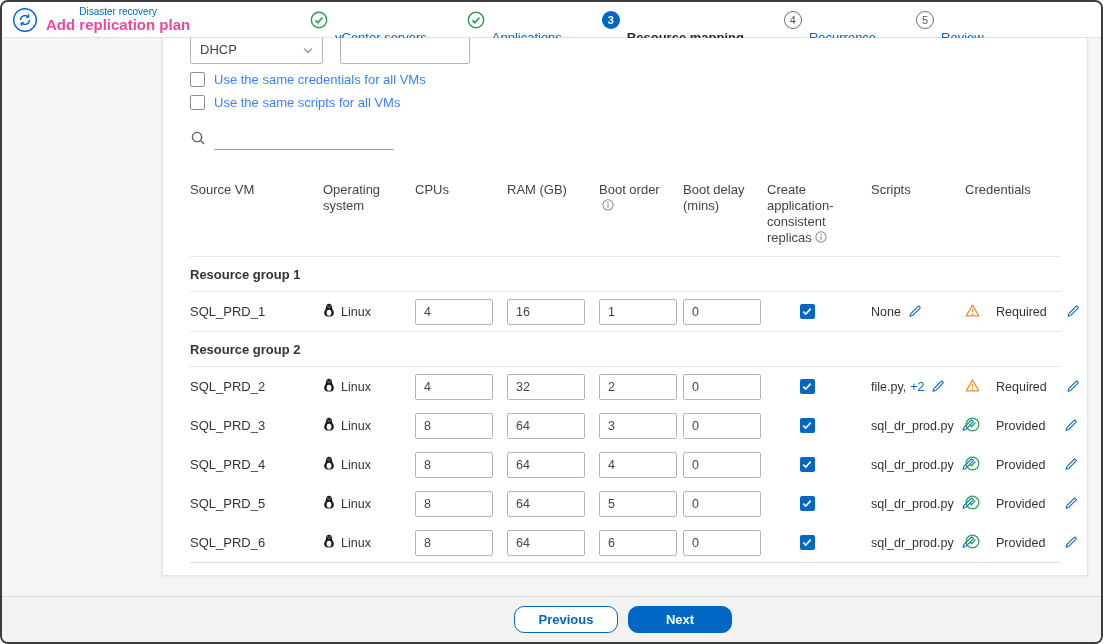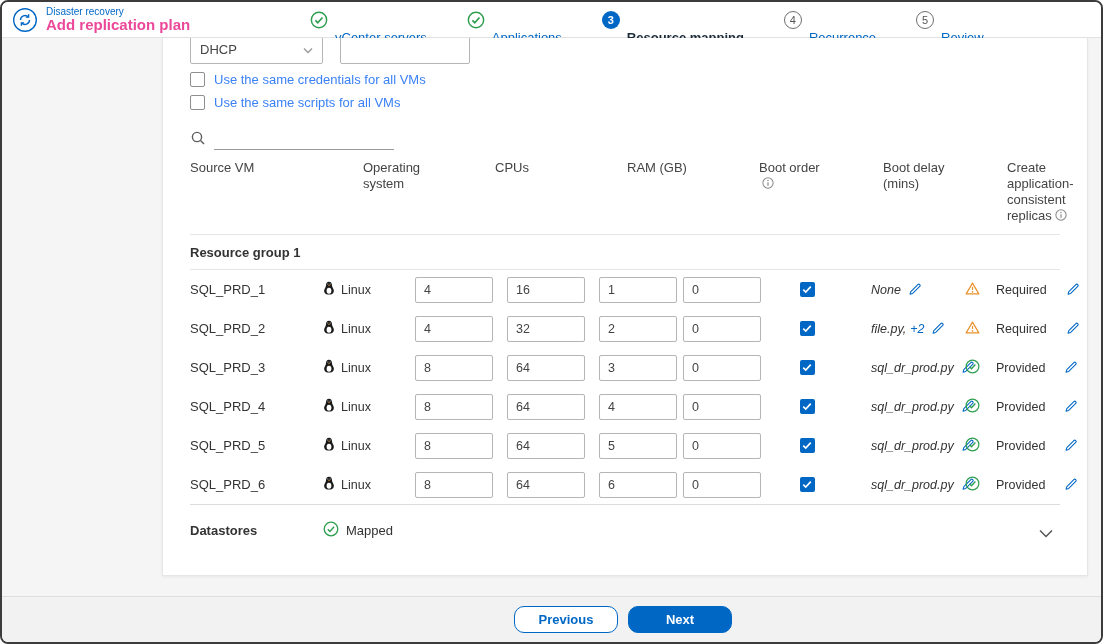--- a/index.html
+++ b/index.html
@@ -5,21 +5,21 @@
   * { box-sizing: border-box; margin: 0; padding: 0; }
   html,body { width:1103px; height:644px; font-family:"Liberation Sans", sans-serif; background:#fff; }
   .screen { width:1103px; height:644px; border:2px solid #3c3c3c; border-radius:8px; overflow:hidden;
             display:flex; flex-direction:column; background:#f5f5f6; }
 
   
   .topbar { height:36px; flex:none; background:#fff; border-bottom:1px solid #e3e3e3; position:relative;
             display:flex; align-items:center; }
   .brand { display:flex; align-items:center; gap:8px; padding-left:10px; }
   .brand-icon { width:26px; height:26px; flex:none; display:flex; }
-  .brand-text { display:flex; flex-direction:column; line-height:1.1; }
+  .brand-text { display:flex; flex-direction:column; line-height:1.1;align-items:center; }
   .brand-service { font-size:10px; color:#0067C5; }
   .brand-title { font-size:15px; font-weight:700; color:#ec4899; }
   .stepper { position:absolute; left:308px; top:0; height:36px; display:flex; align-items:center; gap:40px; }
   .step { display:flex; align-items:center; gap:7px; cursor:pointer; }
   .step-label { font-size:13px; color:#0067C5;margin-top:34px; }
   .step.active .step-label { color:#1c2b3a; font-weight:600; }
   .step-icon { width:18px; height:18px; display:flex; }
   .step-num { width:18px; height:18px; border-radius:50%; font-size:11px; display:flex; align-items:center;
               justify-content:center; }
   .step-num.active { background:#0067C5; color:#fff; font-weight:700; }
@@ -43,34 +43,34 @@
   .cbx-empty { width:15px; height:15px; border:1.5px solid #8f8f8f; border-radius:2px; background:#fff;
                flex:none; cursor:pointer; }
   .chk-label { font-size:13px; color:#3b82f6; }
 
   .search-row { display:flex; align-items:flex-end; gap:8px; margin-top:18px; }
   .search-input { width:180px; border:none; border-bottom:1px solid #9a9a9a; font-size:13px; height:22px;
                   background:transparent; font-family:"Liberation Sans",sans-serif; }
 
   
   .tgrid { display:grid; grid-template-columns:133px 92px 92px 92px 84px 84px 104px 94px 1fr; align-items:center; }
-  .thead { margin-top:4px; padding:6px 0 10px; align-items:start;gap:40px; }
+  .thead { margin-top:26px; padding:6px 0 10px; align-items:start; }
   .th { font-size:13px; color:#444; line-height:16px; padding-right:10px; }
   .info-icon { display:inline-flex; vertical-align:-1px; margin-left:3px; cursor:pointer; }
   .group-row { height:36px; display:flex; align-items:center; border-top:1px solid #e6e6e6;
                border-bottom:1px solid #e6e6e6; font-size:13px; font-weight:700; color:#333; }
   .trow { height:39px; }
   .cell { font-size:13px; color:#333; display:flex; align-items:center; gap:6px; padding-right:10px; }
   .os-cell { font-size:12.5px; }
   .num-input { width:78px; height:26px; border:1px solid #b5b5b5; border-radius:2px; font-size:12.5px;
                padding:0 8px; color:#444; font-family:"Liberation Sans",sans-serif; }
   .center { justify-content:center; padding-right:24px; }
   .cbx-checked { width:15px; height:15px; background:#0067C5; border-radius:2px; display:inline-flex;
                  align-items:center; justify-content:center; cursor:pointer; flex:none; }
-  .scripts-cell { font-size:12.5px; gap:4px;font-style:italic; }
+  .scripts-cell { font-size:12.5px; gap:4px; }
   .plus-link { color:#0067C5; cursor:pointer; }
   .pencil { display:inline-flex; cursor:pointer; margin-left:3px; flex:none; }
   .creds-cell { font-size:12.5px; gap:16px; }
 
   
   .datastores { border-top:1px solid #dcdcdc; height:52px; margin-top:0; position:relative; }
   .ds-title { font-size:13px; font-weight:700; color:#333; }
   .ds-status { display:flex; align-items:center; gap:7px; font-size:13px; color:#333; }
   .ds-chevron { position:absolute; right:6px; top:20px; cursor:pointer; }
 
@@ -248,20 +248,23 @@
               </svg></span>
           <span>Required</span>
           <span class="pencil">
               <svg width="13" height="13" viewBox="0 0 16 16">
                 <path d="M12.1 1.9a1.6 1.6 0 0 1 2.3 2.3L5.8 12.8l-3.3 1 1-3.3z" fill="none" stroke="#0067C5" stroke-width="1.3" stroke-linejoin="round"></path>
               </svg>
             </span>
         </div>
       </div>
 
+      <div class="group-row">
+        <span>Resource group 2</span>
+      </div>
 
       <div class="tgrid trow">
         <div class="cell">SQL_PRD_2</div>
         <div class="cell os-cell">
           <span><svg width="12" height="14" viewBox="0 0 12 14">
                 <path d="M6 .8C3.9.8 3 2.5 3 4.3c0 1.1-.4 2-1 3C1.2 8.6.8 10 1.5 11.4 2.3 13 4 13.6 6 13.6s3.7-.6 4.5-2.2c.7-1.4.3-2.8-.5-4.1-.6-1-1-1.9-1-3C9 2.5 8.1.8 6 .8z" fill="#1a1a1a"></path>
                 <ellipse cx="6" cy="9.8" rx="2.4" ry="3" fill="#fff"></ellipse>
                 <polygon points="4.9,3.9 7.1,3.9 6,5.1" fill="#e8912d"></polygon>
                 <circle cx="4.9" cy="3" r=".5" fill="#fff"></circle>
                 <circle cx="7.1" cy="3" r=".5" fill="#fff"></circle>

